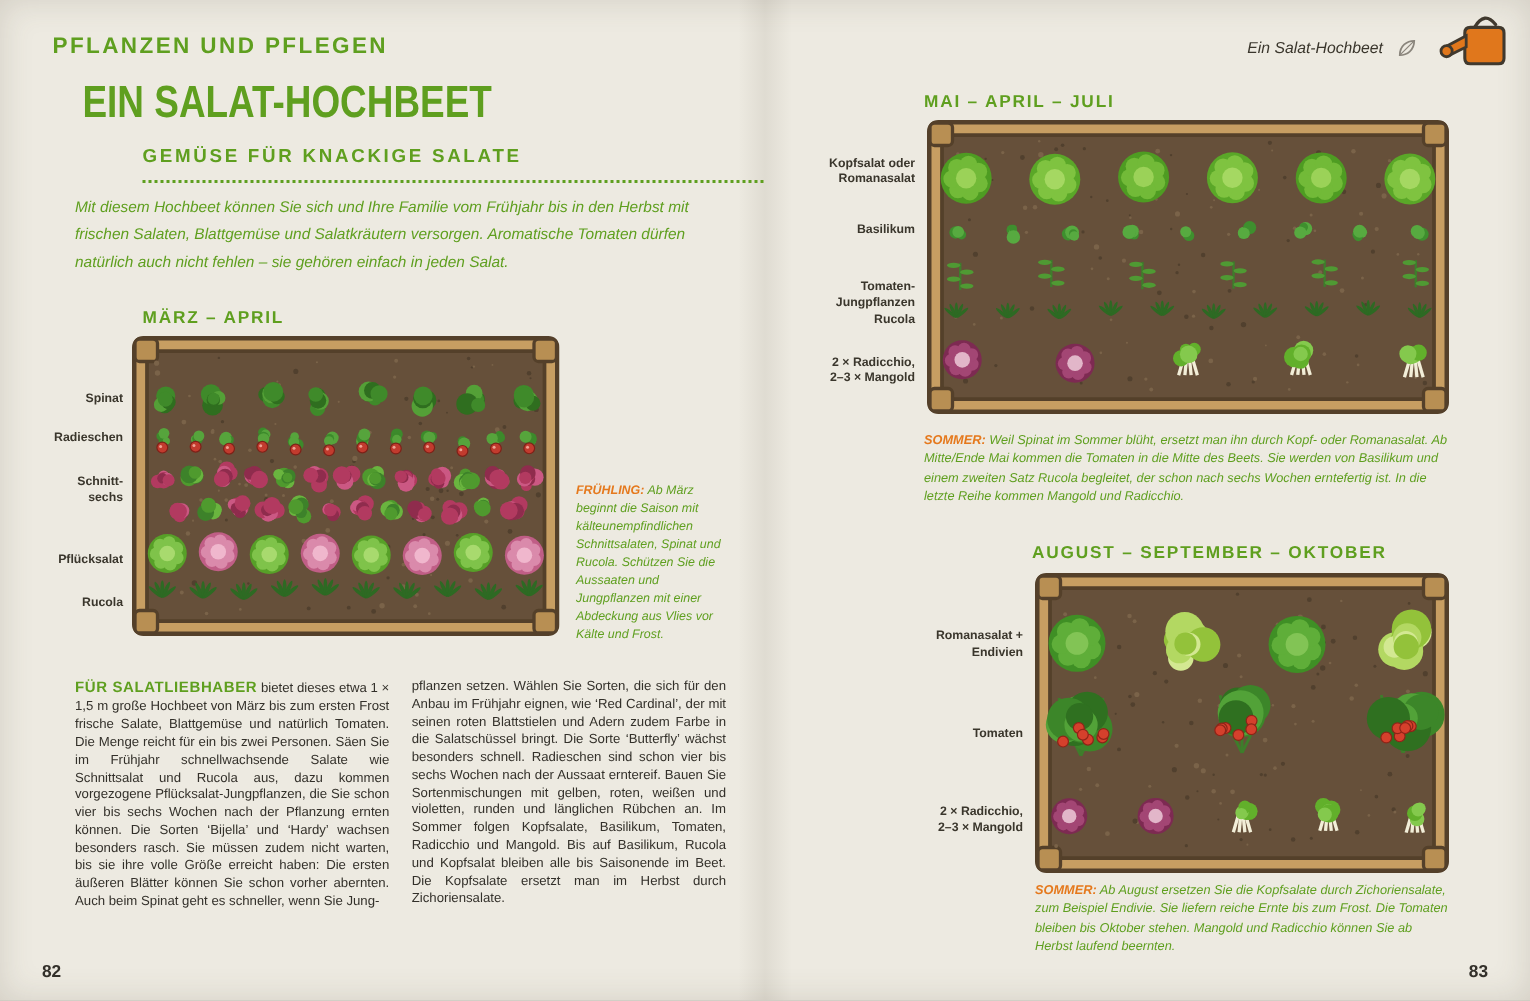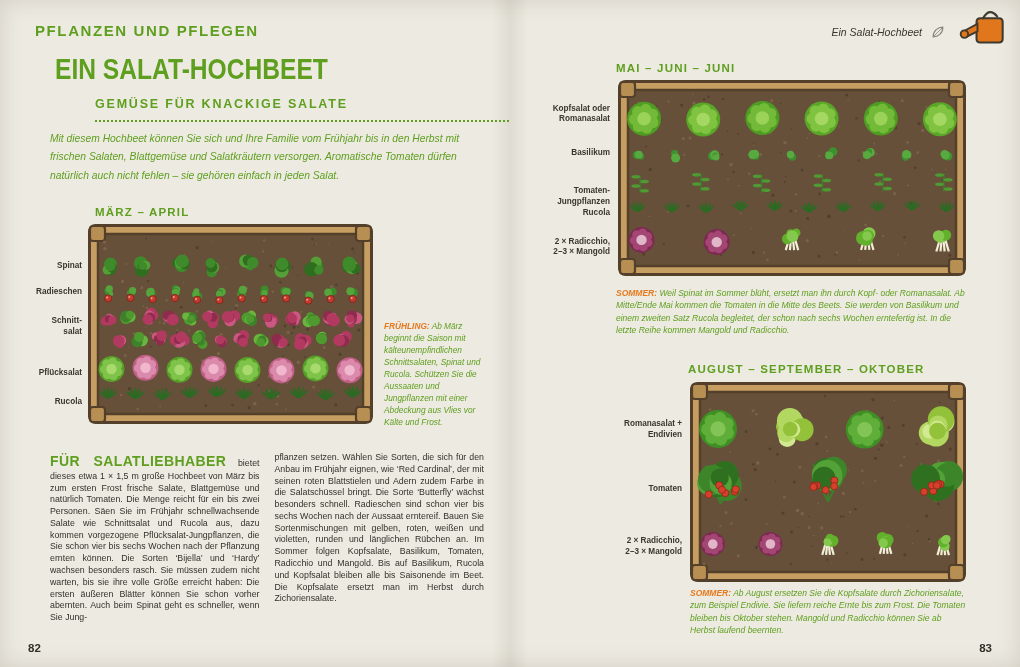--- a/index.html
+++ b/index.html
@@ -36,21 +36,21 @@
   #labels3{left:588px;top:382px;width:94px;height:200px}
   .bed-row-label{position:absolute;right:0;width:100%;text-align:right;font-size:8.2px;
                  font-weight:bold;color:#3a362c;white-space:pre-line;line-height:1.3;}
   .caption{position:absolute;font-style:italic;font-size:8.5px;line-height:1.45;color:var(--green);}
   #cap1{left:384px;top:320px;width:101px;font-size:8.3px;}
   #cap2{left:616px;top:287px;width:352px;}
   #cap3{left:690px;top:587px;width:277px;}
   .cap-lead{color:var(--orange);font-weight:bold;}
   .bodycols{position:absolute;left:50px;top:452px;width:434px;display:flex;gap:15px;}
   .bodycol{width:50%;font-size:8.8px;line-height:1.34;color:var(--ink);text-align:justify;}
-  .body-lead{color:var(--green);font-weight:bold;font-size:14px;letter-spacing:.4px;font-style:normal;}
+  .body-lead{color:var(--green);font-weight:bold;font-size:10px;letter-spacing:.4px;font-style:normal;}
   .pagenum{position:absolute;bottom:13px;font-weight:bold;font-size:11.5px;color:var(--ink);}
   #pn82{left:28px}
   #pn83{right:28px}
   .leaf{display:inline-flex;}
 </style>
 </head>
 <body>
 
 <div class="spread">
   <div class="gutter"></div>
@@ -78,21 +78,21 @@
 
   <h1 class="title">EIN SALAT-HOCHBEET</h1>
   <h2 class="subtitle">GEMÜSE FÜR KNACKIGE SALATE</h2>
   <p class="intro">Mit diesem Hochbeet können Sie sich und Ihre Familie vom Frühjahr bis in den Herbst mit frischen Salaten, Blattgemüse und Salatkräutern versorgen. Aromatische Tomaten dürfen natürlich auch nicht fehlen – sie gehören einfach in jeden Salat.</p>
 
   <div class="season" id="season1">MÄRZ – APRIL</div>
   <div class="bed-labels" id="labels1">
       <div class="bed-row-label" style="top: 37px;">Spinat</div>
       <div class="bed-row-label" style="top: 63px;">Radieschen</div>
       <div class="bed-row-label" style="top: 92px;">Schnitt-
-salat</div>
+sechs</div>
       <div class="bed-row-label" style="top: 144px;">Pflücksalat</div>
       <div class="bed-row-label" style="top: 173px;">Rucola</div>
     </div>
   <div class="bed" id="bed1"><svg viewBox="0 0 285 200" width="285" height="200">
         <rect x="1.5" y="1.5" width="282" height="197" rx="6" fill="#c79e62" stroke="#54402a" stroke-width="3"></rect>
         <rect x="10" y="10" width="265" height="180" rx="3" fill="#66503a" stroke="#54402a" stroke-width="2.5"></rect>
         <rect x="2" y="2" width="15" height="15" rx="3" fill="#b88f53" stroke="#54402a" stroke-width="2.2"></rect>
         <rect x="268" y="2" width="15" height="15" rx="3" fill="#b88f53" stroke="#54402a" stroke-width="2.2"></rect>
         <rect x="2" y="183" width="15" height="15" rx="3" fill="#b88f53" stroke="#54402a" stroke-width="2.2"></rect>
         <rect x="268" y="183" width="15" height="15" rx="3" fill="#b88f53" stroke="#54402a" stroke-width="2.2"></rect>
@@ -622,21 +622,21 @@
     <span>Ab März beginnt die Saison mit kälteunempfindlichen Schnittsalaten, Spinat und Rucola. Schützen Sie die Aussaaten und Jungpflanzen mit einer Abdeckung aus Vlies vor Kälte und Frost.</span>
   </p>
 
   <div class="bodycols">
     <p class="bodycol"><span class="body-lead">FÜR SALATLIEBHABER</span> <span>bietet dieses etwa 1 × 1,5 m große Hochbeet von März bis zum ersten Frost frische Salate, Blattgemüse und natürlich Tomaten. Die Menge reicht für ein bis zwei Personen. Säen Sie im Frühjahr schnellwachsende Salate wie Schnittsalat und Rucola aus, dazu kommen vorgezogene Pflücksalat-Jungpflanzen, die Sie schon vier bis sechs Wochen nach der Pflanzung ernten können. Die Sorten ‘Bijella’ und ‘Hardy’ wachsen besonders rasch. Sie müssen zudem nicht warten, bis sie ihre volle Größe erreicht haben: Die ersten äußeren Blätter können Sie schon vorher abernten. Auch beim Spinat geht es schneller, wenn Sie Jung-</span></p>
     <p class="bodycol">pflanzen setzen. Wählen Sie Sorten, die sich für den Anbau im Frühjahr eignen, wie ‘Red Cardinal’, der mit seinen roten Blattstielen und Adern zudem Farbe in die Salatschüssel bringt. Die Sorte ‘Butterfly’ wächst besonders schnell. Radieschen sind schon vier bis sechs Wochen nach der Aussaat erntereif. Bauen Sie Sortenmischungen mit gelben, roten, weißen und violetten, runden und länglichen Rübchen an. Im Sommer folgen Kopfsalate, Basilikum, Tomaten, Radicchio und Mangold. Bis auf Basilikum, Rucola und Kopfsalat bleiben alle bis Saisonende im Beet. Die Kopfsalate ersetzt man im Herbst durch Zichoriensalate.</p>
   </div>
 
   <div class="pagenum" id="pn82">82</div>
 
-  <div class="season" id="season2">MAI – JUNI – JUNI</div>
+  <div class="season" id="season2">MAI – APRIL – JULI</div>
   <div class="bed-labels" id="labels2">
       <div class="bed-row-label" style="top: 23.52px;">Kopfsalat oder
 Romanasalat</div>
       <div class="bed-row-label" style="top: 67.62px;">Basilikum</div>
       <div class="bed-row-label" style="top: 106px;">Tomaten-
 Jungpflanzen</div>
       <div class="bed-row-label" style="top: 128.38px;">Rucola</div>
       <div class="bed-row-label" style="top: 156.8px;">2 × Radicchio,
 2–3 × Mangold</div>
     </div>

